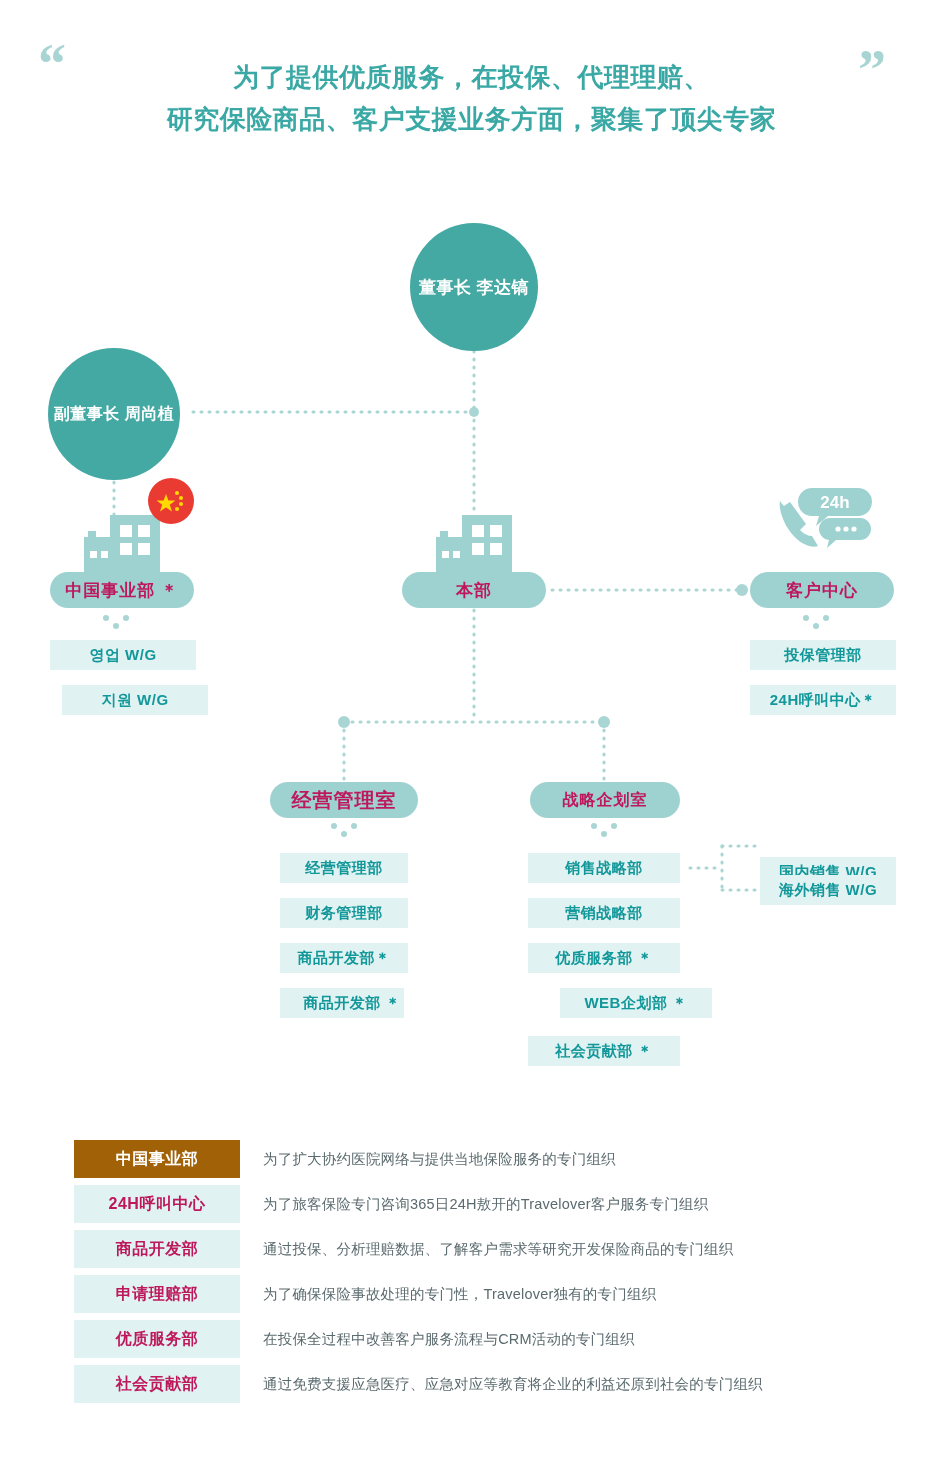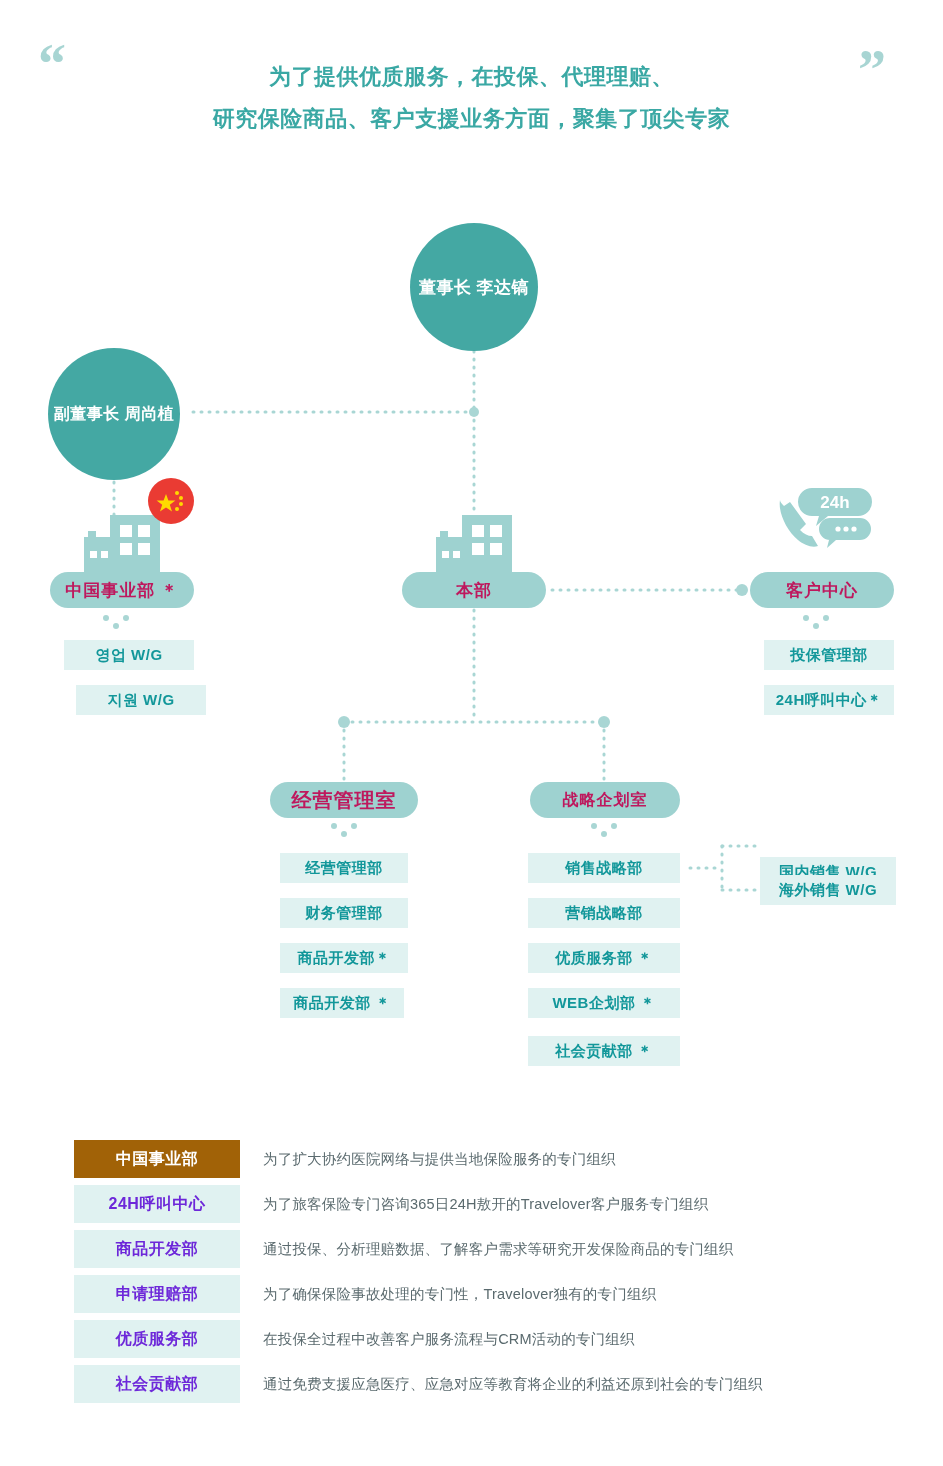--- a/index.html
+++ b/index.html
@@ -14,21 +14,21 @@
   #header{position:absolute;left:0;top:0;width:943px;height:180px;}
   .quote-mark{
     position:absolute;font-size:56px;line-height:56px;color:#a8d5d3;
     font-family:"Liberation Serif","DejaVu Serif",serif;font-weight:700;
     letter-spacing:-2px;
   }
   #quote-open{left:38px;top:36px;}
   #quote-close{left:858px;top:42px;}
   #headline{
     position:absolute;left:0;top:56px;width:943px;text-align:center;
-    color:#3aa8a4;font-size:22px;font-weight:700;line-height:42px;
+    color:#3aa8a4;font-size:26px;font-weight:700;line-height:42px;
     letter-spacing:.5px;
   }
   #headline .ln{display:block;}
 
   
   #chart{position:absolute;left:0;top:0;width:943px;height:1120px;}
   #wires{position:absolute;left:0;top:0;width:943px;height:1120px;}
 
   .circle{
     position:absolute;border-radius:50%;background:#44a8a3;
@@ -47,37 +47,37 @@
   #pill-hq{left:402px;top:572px;width:144px;}
   #pill-customer{left:750px;top:572px;width:144px;}
   #pill-mgmt{left:270px;top:782px;width:148px;font-size:20px;}
   #pill-strategy{left:530px;top:782px;width:150px;font-size:16px;}
 
   .tag{
     position:absolute;background:#e0f2f1;color:#12979a;
     height:30px;display:flex;align-items:center;justify-content:center;
     font-size:15px;font-weight:700;letter-spacing:.5px;
   }
-  .tag.wide{width:130px;margin-left:14px;}
+  .tag.wide{width:146px;}
 
   
   .icon-box{position:absolute;}
   .bldg-tall{position:absolute;background:#9ed2d0;}
   .win{position:absolute;background:#9ed2d0;}
   .flag-circle{
     position:absolute;border-radius:50%;background:#ea3b33;
     display:flex;align-items:center;justify-content:center;
   }
 
   
   #legend{position:absolute;left:0;top:1140px;width:943px;}
   .legend-row{position:relative;height:45px;}
   .legend-chip{
     position:absolute;left:74px;top:0;width:166px;height:38px;
-    background:#e0f2f1;color:#6d28d9;display:flex;align-items:center;
+    background:#e0f2f1;color:#be185d;display:flex;align-items:center;
     justify-content:center;font-size:16px;font-weight:700;letter-spacing:.5px;
   }
   .legend-chip.accent{background:#a16207;color:#ffffff;}
   .legend-text{
     position:absolute;left:263px;top:0;height:38px;display:flex;
     align-items:center;color:#5a6a6e;font-size:14.5px;letter-spacing:.2px;
   }
 </style>
 </head>
 <body>
@@ -198,26 +198,26 @@
 
   <div class="tag wide" style="left:50px;top:640px;">영업 W/G</div>
   <div class="tag wide" style="left:62px;top:685px;">지원 W/G</div>
 
   <div class="tag wide" style="left:750px;top:640px;">投保管理部</div>
   <div class="tag wide" style="left:750px;top:685px;">24H呼叫中心＊</div>
 
   <div class="tag" style="left:280px;top:853px;width:128px;">经营管理部</div>
   <div class="tag" style="left:280px;top:898px;width:128px;">财务管理部</div>
   <div class="tag" style="left:280px;top:943px;width:128px;">商品开发部＊</div>
-  <div class="tag" style="left:280px;top:988px;width:124px;">商品开发部 ＊</div>
+  <div class="tag" style="left:280px;top:988px;width:104px;padding-left:20px;">商品开发部 ＊</div>
 
   <div class="tag" style="left:528px;top:853px;width:152px;">销售战略部</div>
   <div class="tag" style="left:528px;top:898px;width:152px;">营销战略部</div>
   <div class="tag" style="left:528px;top:943px;width:152px;">优质服务部 ＊</div>
-  <div class="tag" style="left:528px;top:988px;width:152px;">WEB企划部 ＊</div>
+  <div class="tag" style="left:560px;top:988px;width:152px;">WEB企划部 ＊</div>
   <div class="tag" style="left:528px;top:1036px;width:152px;">社会贡献部 ＊</div>
 
   <div class="tag" style="left:760px;top:831px;width:136px;margin-top:26px;">国内销售 W/G</div>
   <div class="tag" style="left:760px;top:875px;width:136px;">海外销售 W/G</div>
 </div>
 
 <div id="legend">
   <div class="legend-row">
     <div class="legend-chip accent">中国事业部</div>
     <div class="legend-text">为了扩大协约医院网络与提供当地保险服务的专门组织</div>

